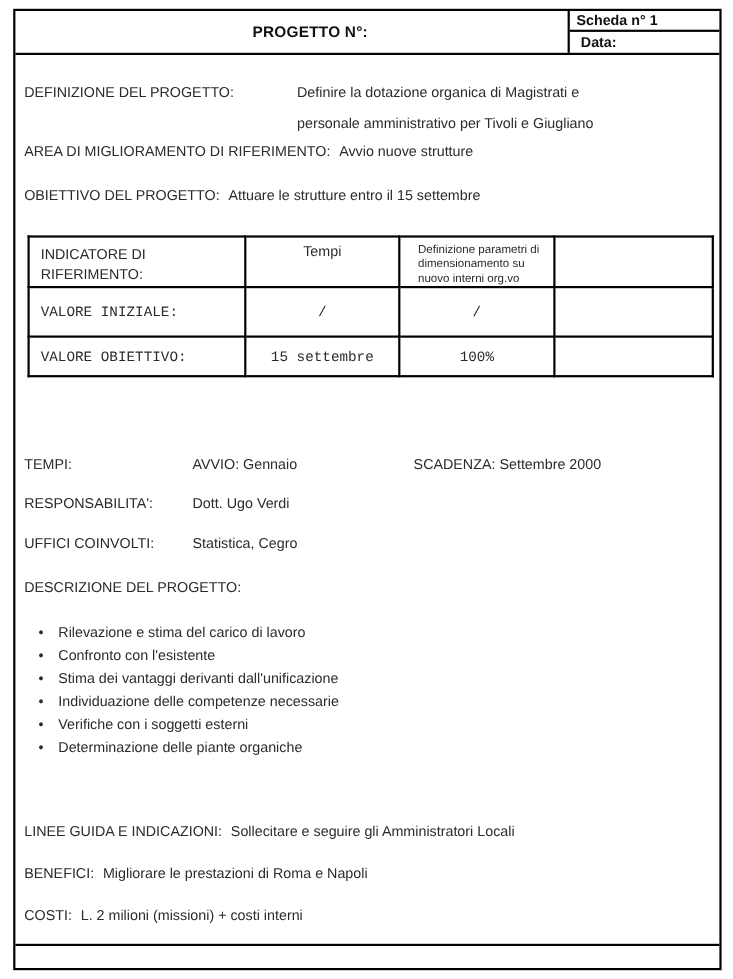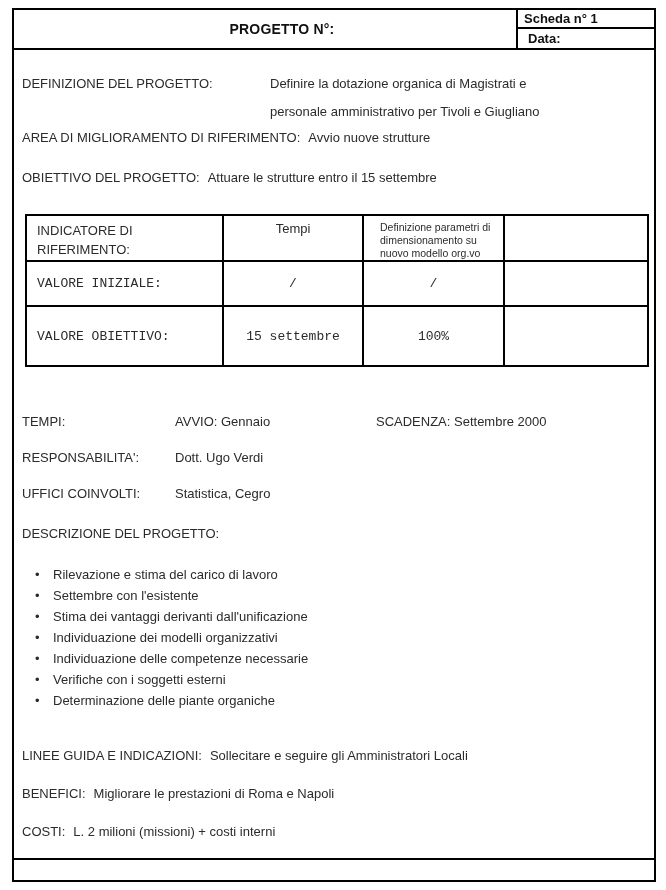--- a/index.html
+++ b/index.html
@@ -44,21 +44,21 @@
     border-collapse: collapse; table-layout: fixed;
     font-size: 13px; color: #2b2b2b;
   }
   .ind-table td { border: 2px solid #000; overflow: hidden; }
   .c1 { width: 197px; text-align: left; padding-left: 10px; }
   .c2 { width: 140px; text-align: center; }
   .c3 { width: 141px; text-align: center; }
   .c4 { width: 144px; }
   .r1 { height: 46px; }
   .r2 { height: 45px; }
-  .r3 { height: 60px; padding-left: 39px; }
+  .r3 { height: 36px; padding-left: 39px; }
   .r1 td { vertical-align: top; padding-top: 5px; }
   .r2 td, .r3 td { vertical-align: middle; font-family: Liberation Mono, monospace; }
   .r1 .c1 { line-height: 19px; }
   .small-cell { text-align: left; padding-left: 16px; font-size: 10.5px; line-height: 13px; color: #2b2b2b; }
   
   .pos-tempi { top: 364px; }
   .pos-resp  { top: 400px; }
   .pos-uff   { top: 436px; }
   .tab153 { width: 153px; flex: none; }
   .tab201 { width: 201px; flex: none; }
@@ -116,21 +116,21 @@
     <table class="ind-table">
       <tbody>
           <tr class="r1">
         <td class="c1">
           <div>INDICATORE DI RIFERIMENTO:</div>
         </td>
         <td class="c2">Tempi</td>
         <td class="c3 small-cell">
           <div>Definizione parametri di</div>
           <div>dimensionamento su</div>
-          <div>nuovo modello org.vo</div>
+          <div>nuovo interni org.vo</div>
         </td>
         <td class="c4"></td>
       </tr>
       <tr class="r2">
         <td class="c1">VALORE INIZIALE:</td>
         <td class="c2">/</td>
         <td class="c3">/</td>
         <td class="c4"></td>
       </tr>
       <tr class="r3">
@@ -155,23 +155,22 @@
 
     <div class="abs pos-uff flexrow">
       <span class="tab153">UFFICI COINVOLTI:</span>
       <span>Statistica, Cegro</span>
     </div>
 
     <div class="abs pos-descr">DESCRIZIONE DEL PROGETTO:</div>
 
     <ul class="bullets">
       <li>Rilevazione e stima del carico di lavoro</li>
-      <li>Settembre con l'esistente</li>
+      <li>Confronto con l'esistente</li>
       <li>Stima dei vantaggi derivanti dall'unificazione</li>
-      <li>Individuazione dei modelli organizzativi</li>
       <li>Individuazione delle competenze necessarie</li>
       <li>Verifiche con i soggetti esterni</li>
       <li>Determinazione delle piante organiche</li>
     </ul>
 
     <div class="abs pos-linee flexrow">
       <span class="lbl">LINEE GUIDA E INDICAZIONI:</span>
       <span class="val gap8">Sollecitare e seguire gli Amministratori Locali</span>
     </div>
 

